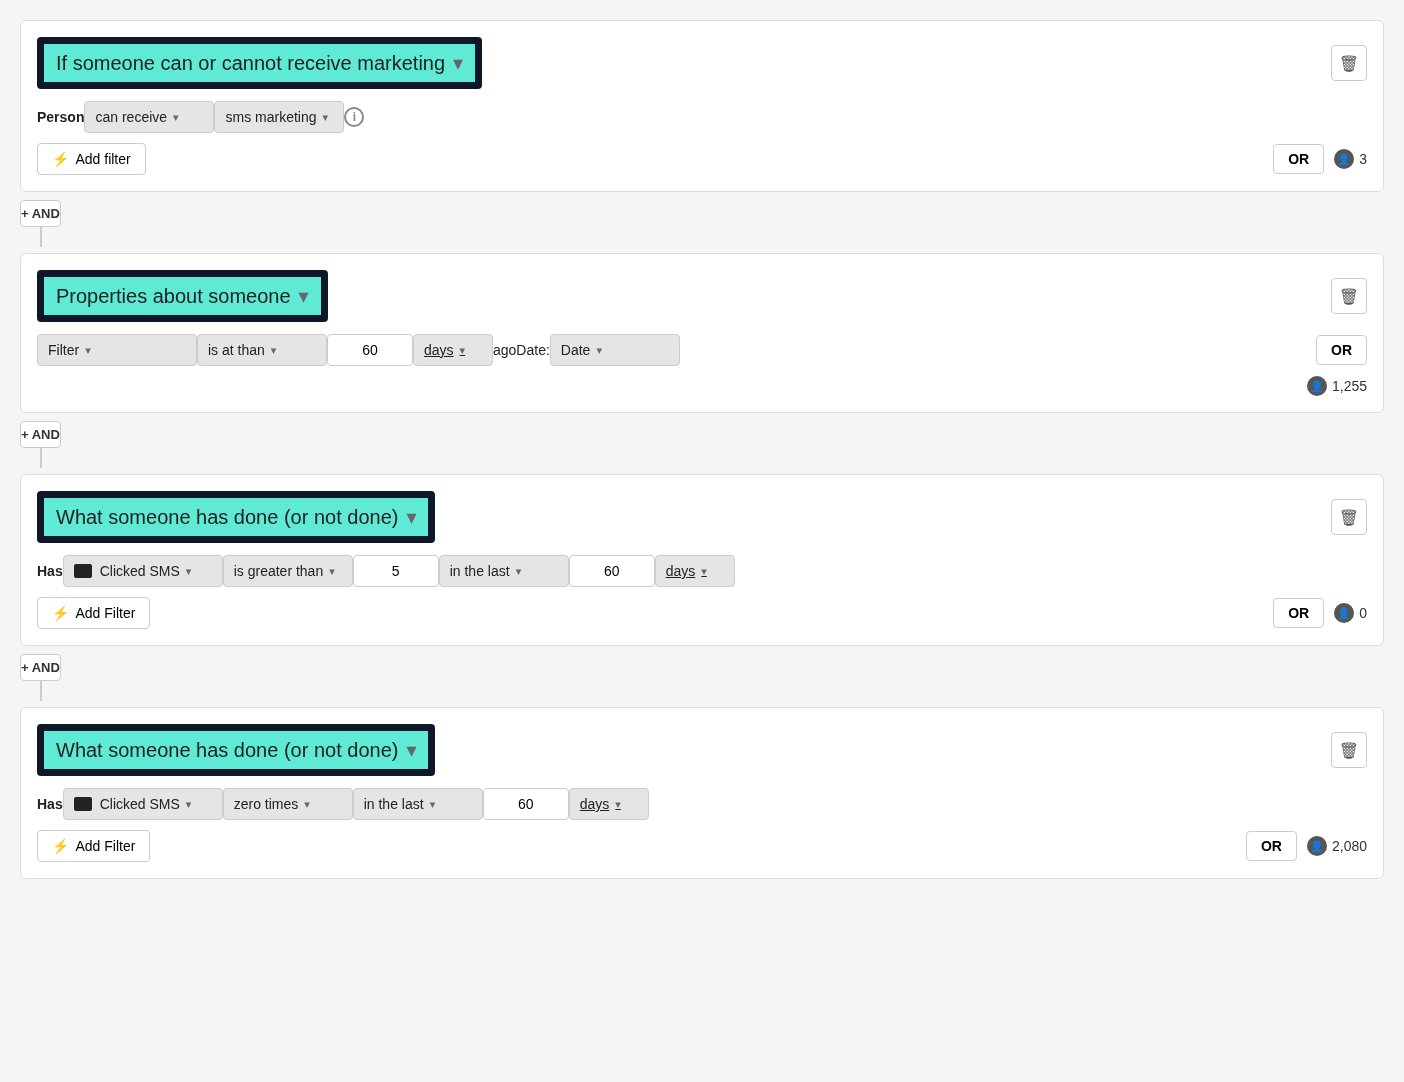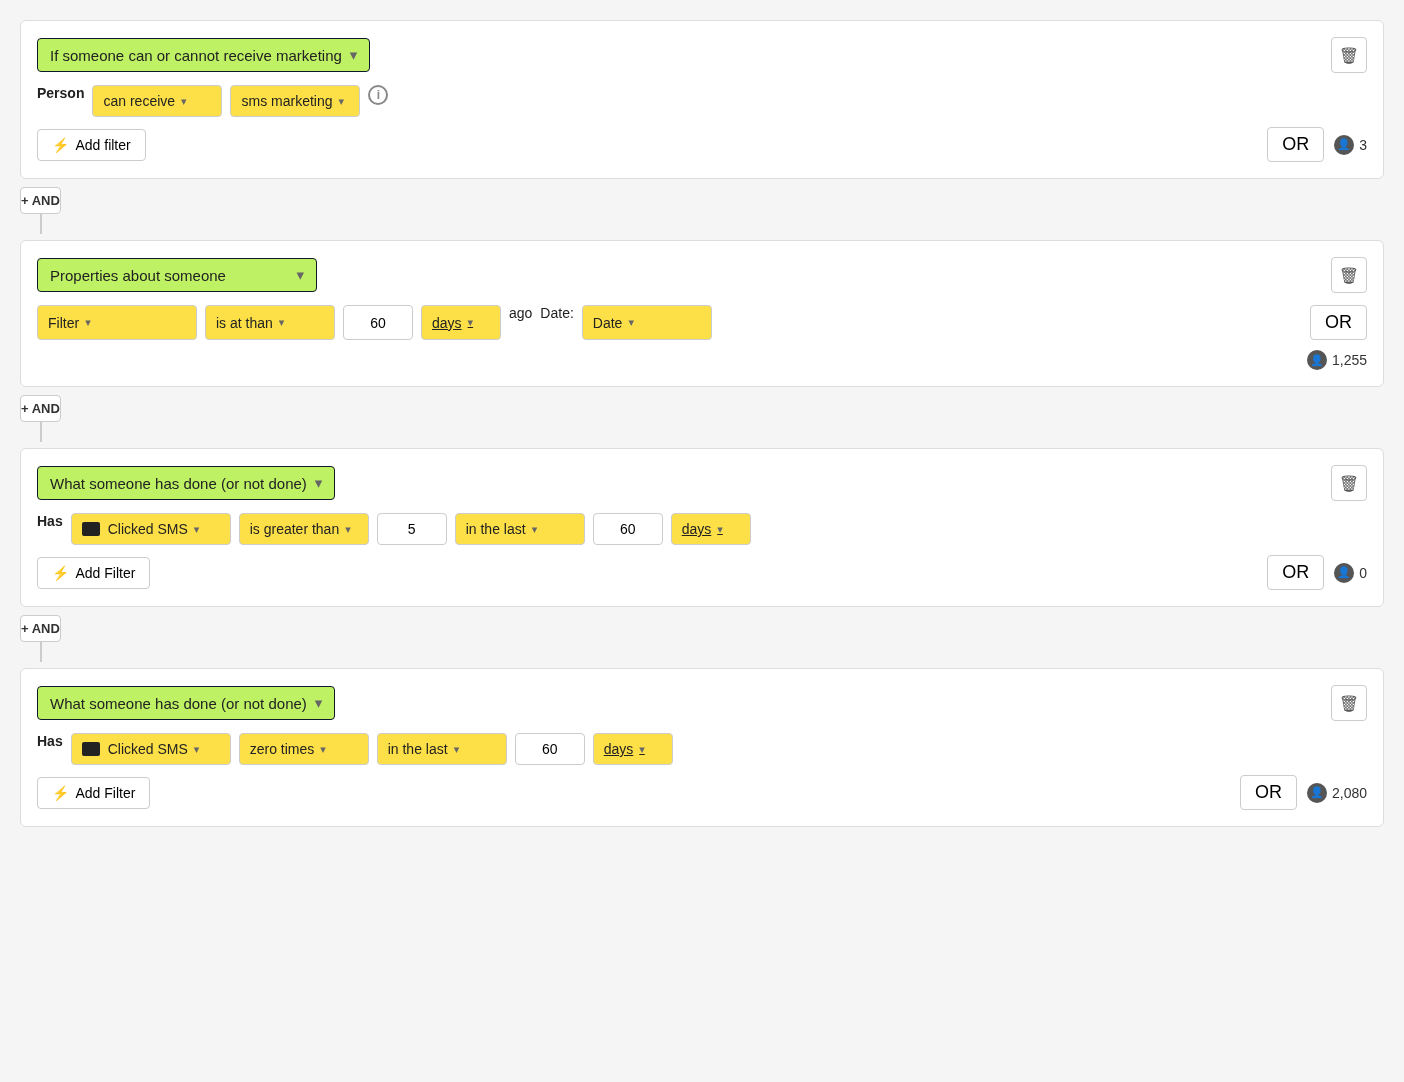--- a/index.html
+++ b/index.html
@@ -27,28 +27,28 @@
     }
     .filter-block-header {
       display: flex;
       align-items: center;
       justify-content: space-between;
       margin-bottom: 12px;
     }
     .filter-type-select {
       display: flex;
       align-items: center;
-      border: 1px solid #0f172a;
+      border: 7px solid #0f172a;
       border-radius: 4px;
       padding: 7px 12px;
-      background: #bef264;
+      background: #5eead4;
       cursor: pointer;
       min-width: 280px;
       justify-content: space-between;
-      font-size: 15px;
+      font-size: 20px;
     }
     .filter-type-select .chevron {
       margin-left: 8px;
       color: #666;
     }
 
     .delete-btn {
       width: 36px;
       height: 36px;
       border: 1px solid #ccc;
@@ -57,56 +57,57 @@
       cursor: pointer;
       display: flex;
       align-items: center;
       justify-content: center;
       color: #555;
       font-size: 16px;
     }
 
     .filter-row {
       display: flex;
-      gap: 8px;
+      align-items: center;
+      gap: 0;
       flex-wrap: wrap;
       margin-bottom: 10px;
     }
     .filter-row label {
       font-weight: 600;
       font-size: 14px;
       white-space: nowrap;
     }
 
     .select-box {
       display: flex;
       align-items: center;
       border: 1px solid #ccc;
       border-radius: 4px;
       padding: 7px 10px;
-      background: #fde047;
+      background: #e5e5e5;
       cursor: pointer;
       font-size: 14px;
       gap: 6px;
       white-space: nowrap;
     }
     .select-box .chevron {
       color: #666;
       font-size: 11px;
     }
     .select-box.wide { min-width: 160px; }
     .select-box.medium { min-width: 130px; }
     .select-box.narrow { min-width: 80px; text-decoration: underline; }
 
     .number-input {
       border: 1px solid #ccc;
       border-radius: 4px;
       padding: 7px 10px;
       font-size: 14px;
-      width: 70px;
+      width: 86px;
       text-align: center;
     }
 
     .add-filter-btn {
       display: flex;
       align-items: center;
       gap: 6px;
       border: 1px solid #ccc;
       border-radius: 4px;
       padding: 7px 14px;
@@ -114,22 +115,22 @@
       cursor: pointer;
       font-size: 14px;
       font-weight: 500;
     }
     .or-btn {
       border: 1px solid #ccc;
       border-radius: 4px;
       padding: 6px 14px;
       background: #fff;
       cursor: pointer;
-      font-size: 18px;
-      font-weight: 400;
+      font-size: 14px;
+      font-weight: 700;
     }
     .count-display {
       display: flex;
       align-items: center;
       gap: 5px;
       font-size: 14px;
       font-weight: 500;
       color: #333;
     }
     .person-icon {

